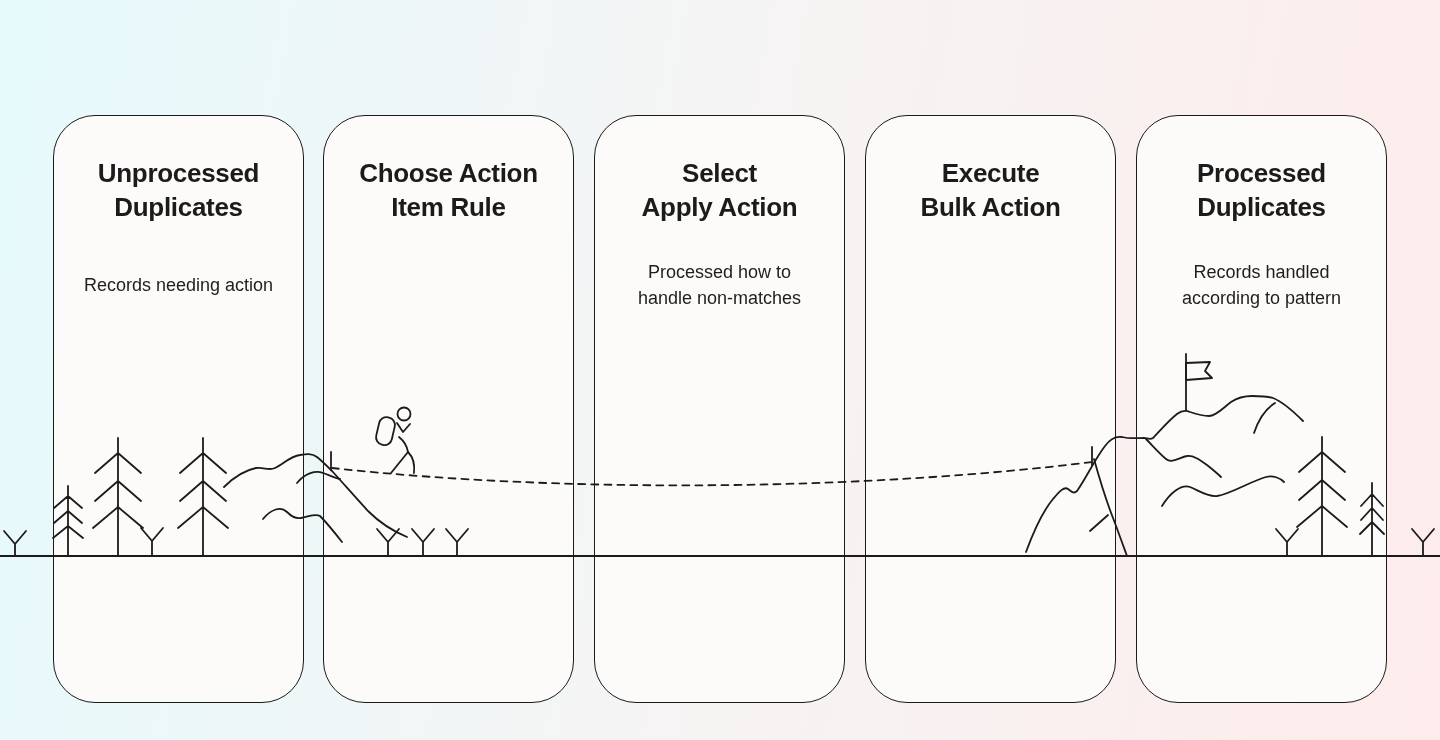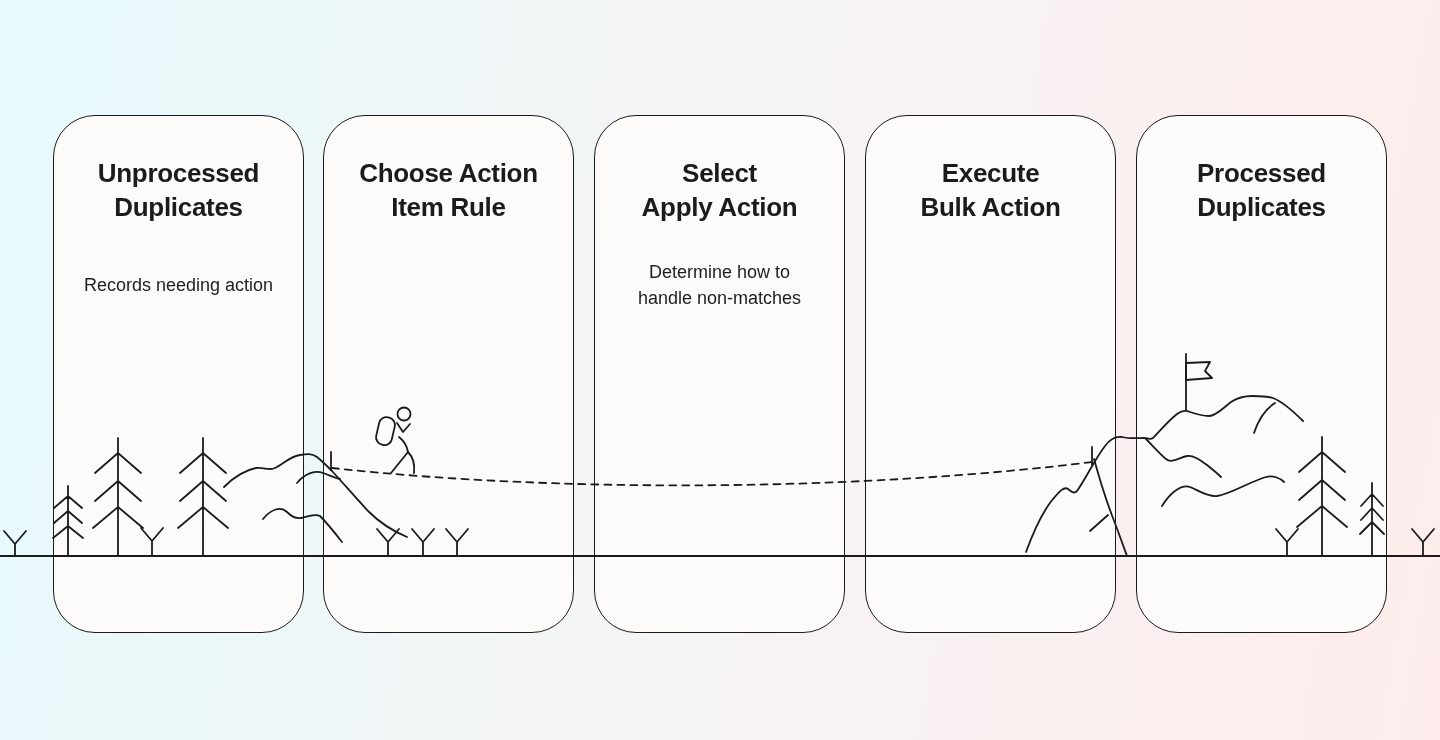--- a/index.html
+++ b/index.html
@@ -15,21 +15,21 @@
     font-family:"Liberation Sans", sans-serif;
     background:linear-gradient(100deg,var(--bg-left) 0%,var(--bg-mid) 50%,var(--bg-right) 100%);
     position:relative;
     overflow:hidden;
   }
   .canvas{position:absolute;inset:0;}
   .card{
     position:absolute;
     top:115px;
     width:251px;
-    height:518px;
+    height:588px;
     background:var(--card-fill);
     border:1.5px solid var(--ink);
     border-radius:42px;
     text-align:center;
     z-index:1;
   }
   .card-title{
     margin-top:40px;
     font-size:26px;
     font-weight:700;
@@ -80,32 +80,34 @@
   </section>
 
   <section class="card" style="left:323px">
     <h2 class="card-title">Choose Action
 Item Rule</h2>
   </section>
 
   <section class="card" style="left:594px">
     <h2 class="card-title">Select
 Apply Action</h2>
-    <p class="card-desc">Determine how to
+    <p class="card-desc">Processed how to
 handle non-matches</p>
   </section>
 
   <section class="card" style="left:865px">
     <h2 class="card-title">Execute
 Bulk Action</h2>
   </section>
 
   <section class="card" style="left:1136px">
     <h2 class="card-title">Processed
 Duplicates</h2>
+    <p class="card-desc">Records handled
+according to pattern</p>
   </section>
 
   <svg class="scene" viewBox="0 0 1440 740">
 
     <path class="ground" d="M0,556 H1440"></path>
 
     <g>
       <path d="M4,531 L15,544 L26,531 M15,544 V556"></path>
       <path d="M68,486 V556 M54,508 L68,496 L82,508 M54,523 L68,511 L82,523 M53,538 L68,526 L83,538"></path>
       <path d="M118,438 V556 M95,473 L118,453 L141,473 M95,501 L118,481 L141,501 M93,528 L118,507 L143,528"></path>

